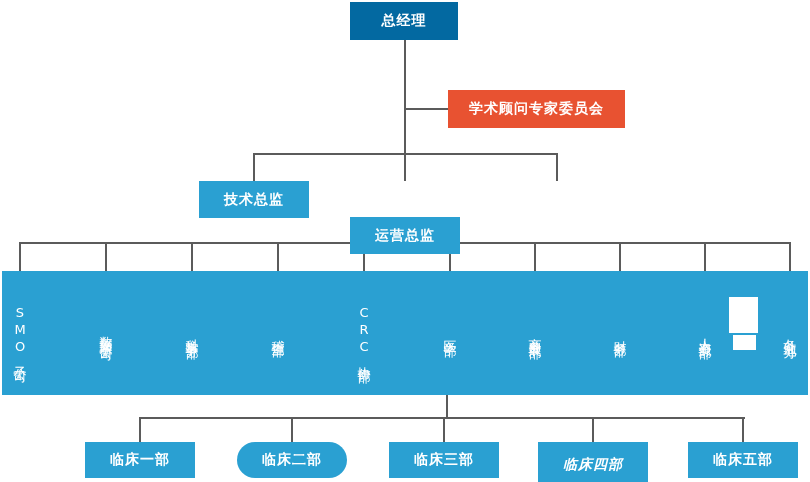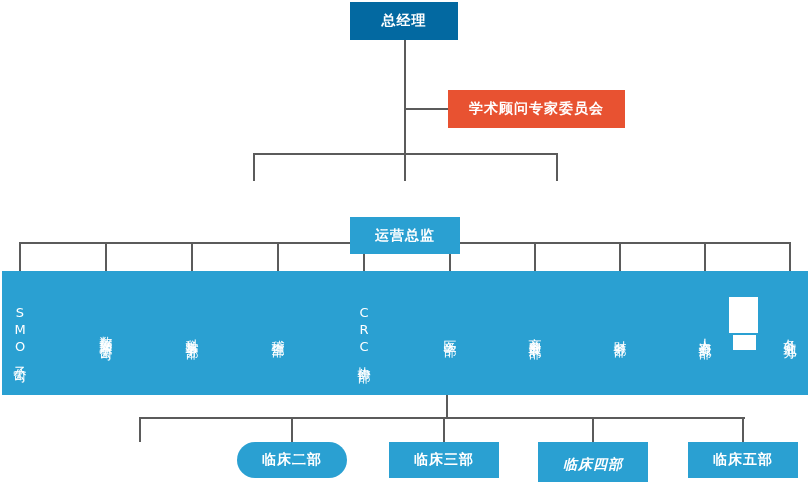--- a/index.html
+++ b/index.html
@@ -60,35 +60,37 @@
   <div class="line" style="left:139px; top:417px; width:2px; height:25px;"></div>
   <div class="line" style="left:291px; top:417px; width:2px; height:25px;"></div>
   <div class="line" style="left:443px; top:417px; width:2px; height:25px;"></div>
   <div class="line" style="left:592px; top:417px; width:2px; height:25px;"></div>
   <div class="line" style="left:742px; top:417px; width:2px; height:25px;"></div>
 
   <div class="box dark" style="left:350px; top:2px; width:108px; height:38px;">总经理</div>
 
   <div class="box orange" style="left:448px; top:90px; width:177px; height:38px;">学术顾问专家委员会</div>
 
+  <div class="box light" style="left:199px; top:181px; width:110px; height:37px;">技术总监</div>
   <div class="box light" style="left:350px; top:181px; width:110px; height:37px;margin-top:36px;">运营总监</div>
 
   <div class="band">
     <div class="col c0">SMO子公司</div>
     <div class="col c1">数据管理子公司</div>
     <div class="col c2">科学事务部</div>
     <div class="col c3">稽查部</div>
     <div class="col c4">CRC协作部</div>
     <div class="col c5">医学部</div>
     <div class="col c6">商务发展部</div>
     <div class="col c7">财务部</div>
     <div class="col c8">人力资源部</div>
     <div class="col c9">各驻地办</div>
     <div class="white-block" style="left:727px; top:26px; width:29px; height:36px;"></div>
     <div class="white-block" style="left:731px; top:64px; width:23px; height:15px;"></div>
   </div>
 
+  <div class="box light" style="left:85px; top:442px; width:110px; height:36px;">临床一部</div>
   <div class="box light" style="left:237px; top:442px; width:110px; height:36px;border-radius:18px;">临床二部</div>
   <div class="box light" style="left:389px; top:442px; width:110px; height:36px;font-family:Liberation Serif, serif;">临床三部</div>
   <div class="box light" style="left:538px; top:442px; width:110px; height:45px;font-style:italic;">临床四部</div>
   <div class="box light" style="left:688px; top:442px; width:110px; height:36px;">临床五部</div>
 
 </div>
 
 </body></html>

